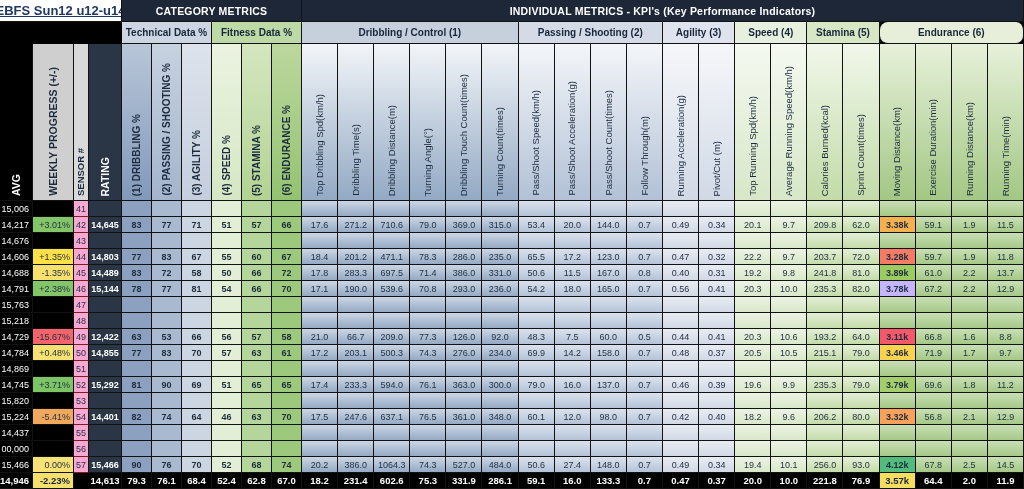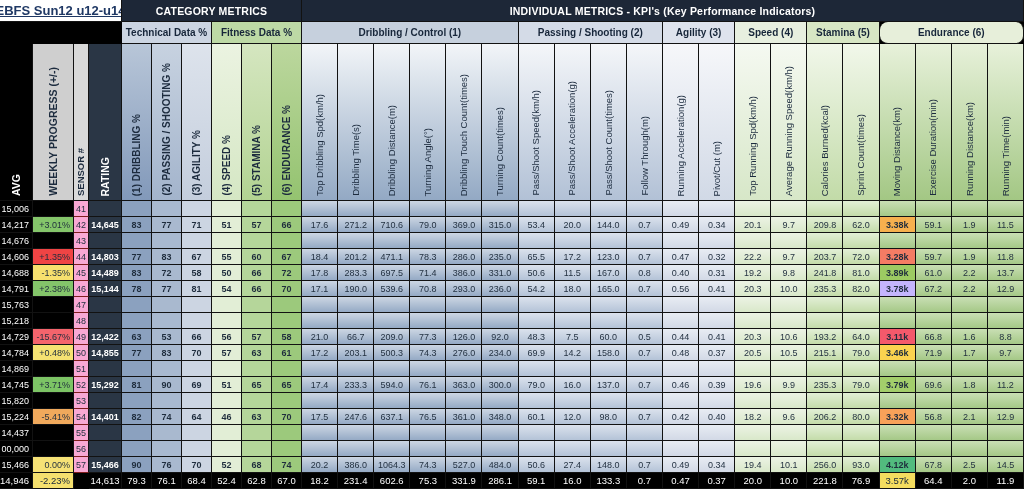--- a/index.html
+++ b/index.html
@@ -49,21 +49,21 @@
   .d-sens{background:#f9a8d4;border-bottom:1px solid #7f1d1d;color:#222;}
   .d-rate{background:#2a3645;color:#fff !important;font-weight:bold;font-size:9.5px;}
   .c0{background:#8ba1bf;} .c1{background:#a9b9cf;} .c2{background:#ccd5e2;}
   .c3{background:#e2eed6;} .c4{background:#b5d69a;} .c5{background:#9cc97c;}
   .catv{font-weight:bold;font-size:9.5px;color:#152238;}
   .k0{background:linear-gradient(#ccd6e3,#95aac5);} .k1{background:linear-gradient(#dbe2ed,#b4c3d7);}
   .k2{background:linear-gradient(#e8ecf3,#d2d9e6);text-align:center;} .k3{background:linear-gradient(#ecf3e4,#d9e8ca);}
   .k4{background:linear-gradient(#e2efd6,#c4dcaa);} .k5{background:linear-gradient(#c9dfb4,#a5c887);}
   .mov{font-weight:bold;}
   
-  .trow .cell{height:16px;background:#000;color:#fff;font-weight:normal;font-size:9.5px;}
+  .trow .cell{height:16px;background:#000;color:#fff;font-weight:bold;font-size:9.5px;}
   .trow .t-sens{background:#fff;color:#1a1a1a;margin-left:47px;}
   .trow .t-prog{justify-content:flex-end;padding-right:3px;color:#17263a;}
   .trow .t-mov{color:#17263a;}
 </style>
 </head>
 <body>
 
 <div id="app">
 
   <div class="grid band1">
@@ -268,21 +268,21 @@
         <div class="cell k3"></div>
         <div class="cell k4"></div>
         <div class="cell k4"></div>
         <div class="cell k5"></div>
         <div class="cell k5"></div>
         <div class="cell k5"></div>
         <div class="cell k5"></div>
       </div>
       <div class="grid row">
         <div class="cell d-avg">14,606</div>
-        <div class="cell d-prog" style="background: #ef4444;">+1.35%</div>
+        <div class="cell d-prog" style="background: #fde047;">+1.35%</div>
         <div class="cell d-sens">44</div>
         <div class="cell d-rate">14,803</div>
         <div class="cell c0 catv">77</div>
         <div class="cell c1 catv">83</div>
         <div class="cell c2 catv">67</div>
         <div class="cell c3 catv">55</div>
         <div class="cell c4 catv">60</div>
         <div class="cell c5 catv">67</div>
         <div class="cell k0">18.4</div>
         <div class="cell k0">201.2</div>

